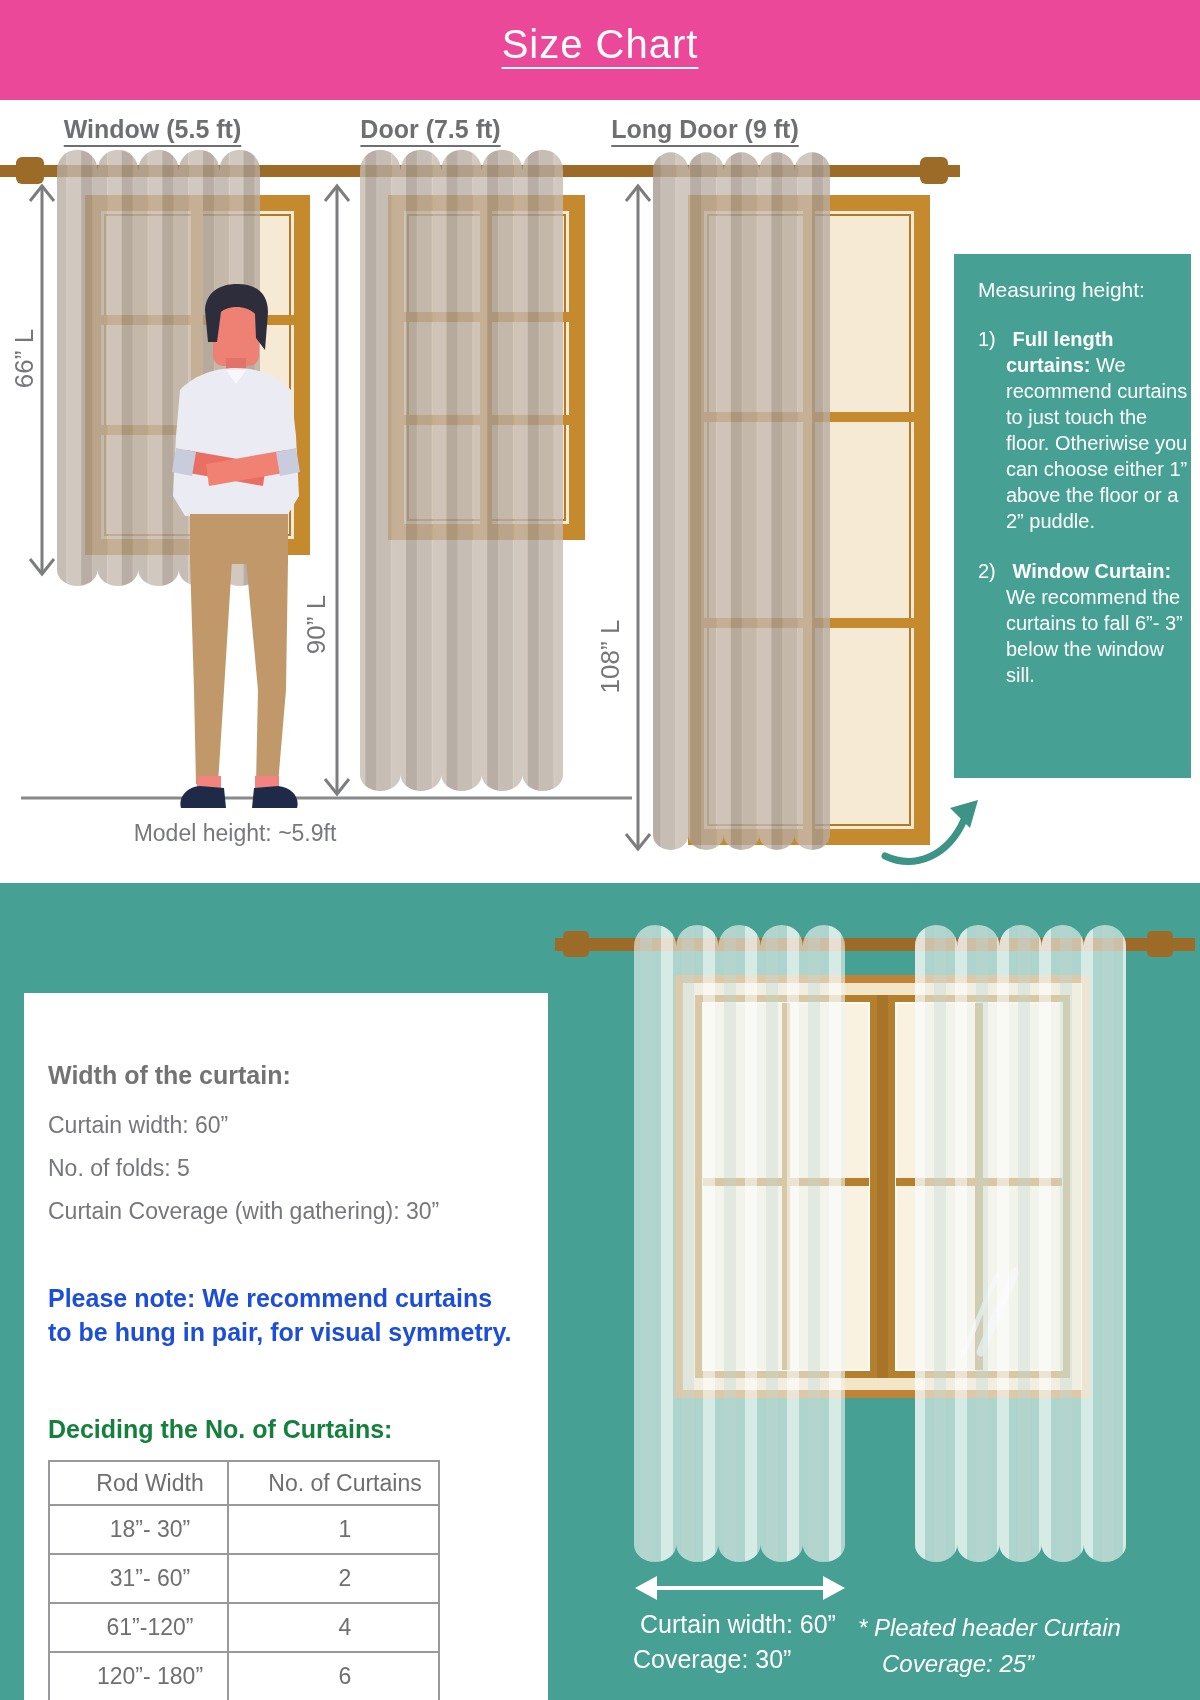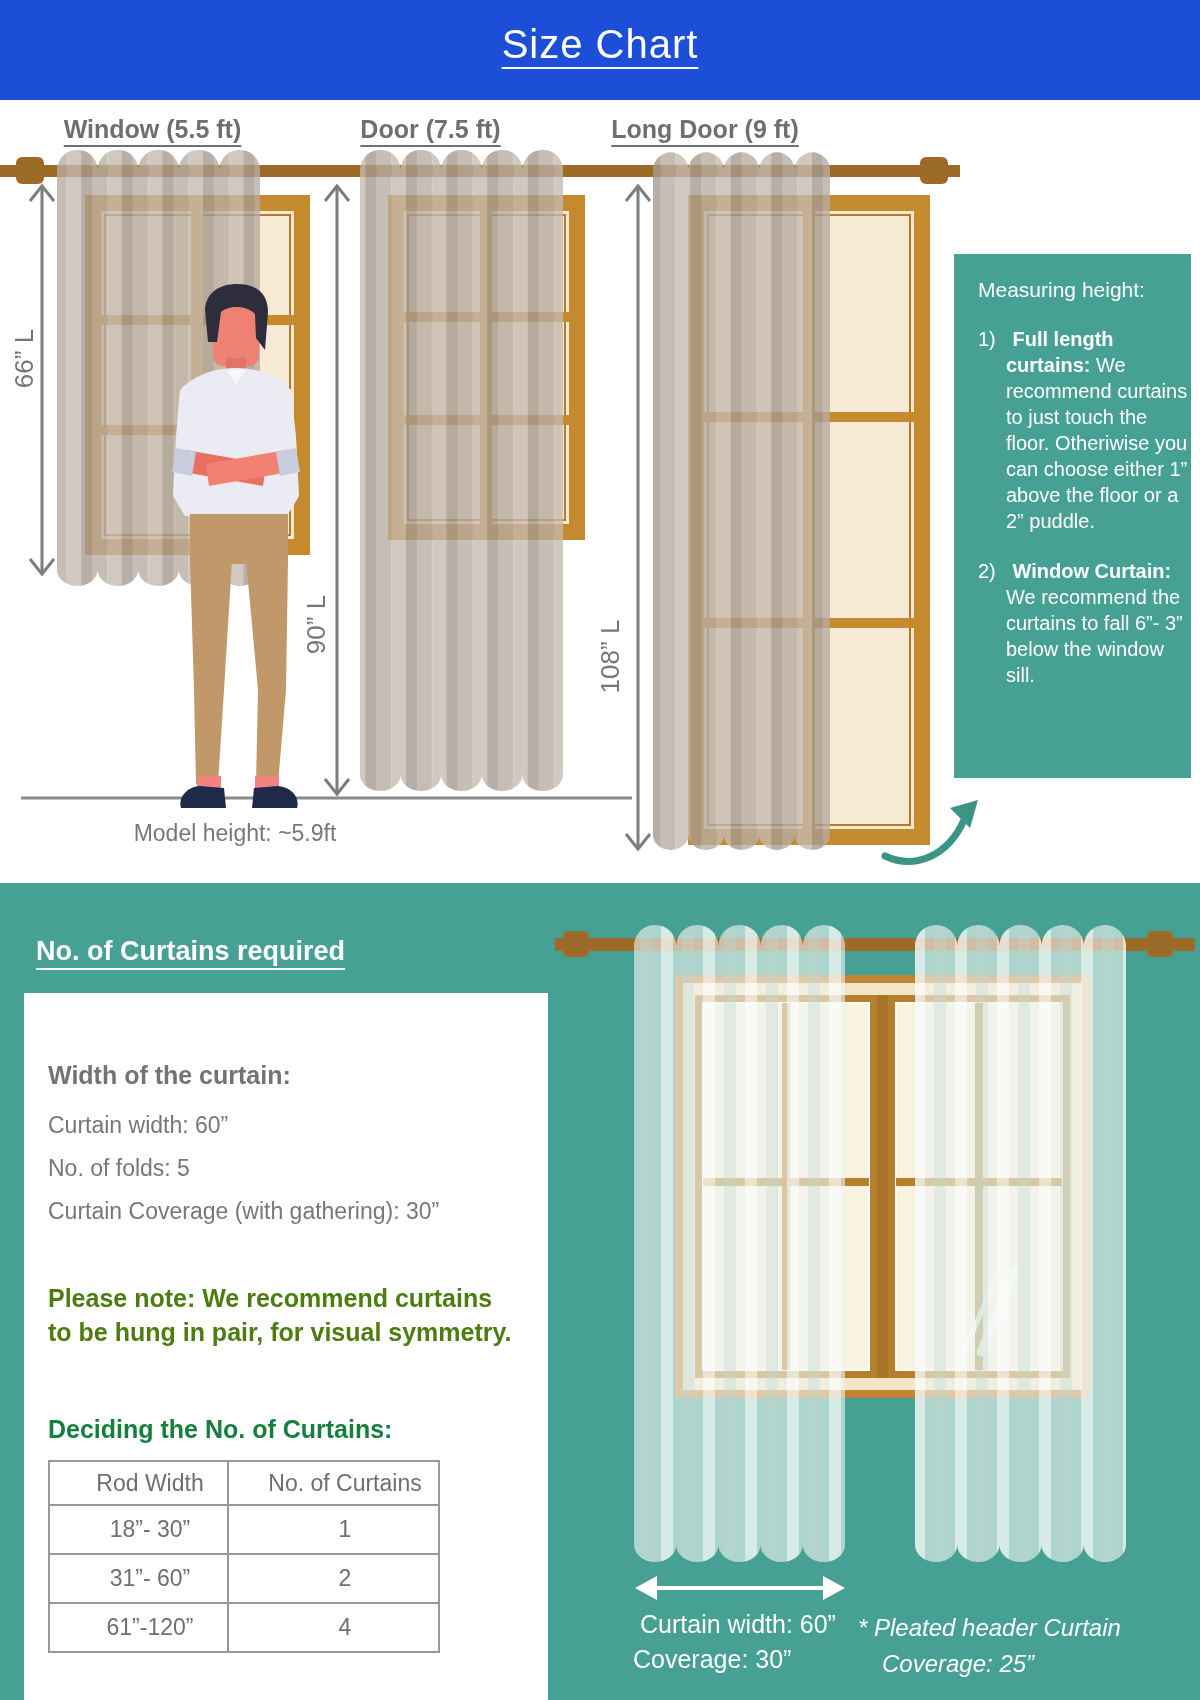--- a/index.html
+++ b/index.html
@@ -1,20 +1,20 @@
 <!DOCTYPE html>
 <html><head>
 <meta charset="utf-8">
 <style>
   html,body{margin:0;padding:0;background:#ffffff;}
   .page{position:relative;width:1200px;height:1700px;overflow:hidden;
         font-family:"Liberation Sans",sans-serif;background:#ffffff;}
 
   
-  .teal-header{position:absolute;left:0;top:0;width:1200px;height:100px;background:#1d4ed8;}
+  .teal-header{position:absolute;left:0;top:0;width:1200px;height:100px;background:#ec4899;}
   .main-title{position:absolute;left:0;top:22px;width:1200px;text-align:center;
       font-size:40px;color:#ffffff;letter-spacing:1px;
       text-decoration:underline;text-decoration-thickness:2px;text-underline-offset:9px;}
 
   
   .top-section{position:absolute;left:0;top:100px;width:1200px;height:783px;background:#ffffff;text-decoration:underline;}
   .col-label{position:absolute;top:15px;font-size:25px;font-weight:bold;color:#6e6f71;text-align:center;
       text-decoration:underline;text-decoration-thickness:2px;text-underline-offset:7px;}
   .col-label.c1{left:40px;width:225px;}
   .col-label.c2{left:318px;width:225px;}
@@ -37,21 +37,21 @@
   
   .bottom-section{position:absolute;left:0;top:883px;width:1200px;height:817px;background:#46a094;}
   .bottom-heading{position:absolute;left:36px;top:53px;font-size:27px;font-weight:bold;color:#ffffff;
       text-decoration:underline;text-decoration-thickness:2px;text-underline-offset:8px;}
 
   .card{position:absolute;left:24px;top:110px;width:524px;height:707px;background:#ffffff;
       box-sizing:border-box;padding:0 20px 0 24px;color:#6e6f71;}
   .card-h1{margin:68px 0 0 0;font-size:25px;font-weight:bold;color:#737373;}
   .card-line{margin:16px 0 0 0;font-size:23px;color:#76777a;}
   .card-line.first{margin-top:22px;}
-  .card-note{margin:56px 12px 0 0;font-size:25px;font-weight:bold;color:#4d7c0f;width:470px;line-height:34px;}
+  .card-note{margin:56px 12px 0 0;font-size:25px;font-weight:bold;color:#1d4ed8;width:470px;line-height:34px;}
   .card-h2{margin:66px 0 0 0;font-size:25px;font-weight:bold;color:#15803d;}
   .count-table{margin-top:16px;border-collapse:collapse;font-size:23px;color:#6e6f71;}
   .count-table th,.count-table td{border:2px solid #97999b;text-align:center;font-weight:normal;padding-left:24px;}
   .count-table th{width:152px;height:40px;}
   .count-table th+th{width:184px;}
   .count-table td{height:45px;}
 
   .bottom-label{position:absolute;color:#ffffff;font-size:25px;}
   .bl-width{left:640px;top:727px;}
   .bl-coverage{left:633px;top:762px;text-align:center;}
@@ -186,21 +186,20 @@
       <p class="info-item">
         <span>2)</span>&nbsp;&nbsp;
         <b>Window Curtain:</b><br>
         <span>We recommend the curtains to fall 6”- 3” below the window sill.</span>
       </p>
     </div>
   </div>
 
   <div class="bottom-section">
 
-    <div class="bottom-heading">No. of Curtains required</div>
 
     <svg class="abs" style="left:535px;top:17px;" width="660" height="800" viewBox="0 0 660 800">
       <defs>
         <pattern id="sheerStripes" patternUnits="userSpaceOnUse" width="42" height="10">
           <rect x="0" y="0" width="12" height="10" fill="rgba(255,255,255,0.5)"></rect>
           <rect x="21" y="0" width="12" height="10" fill="rgba(193,214,209,0.35)"></rect>
         </pattern>
       </defs>
 
       <g>
@@ -267,20 +266,24 @@
           <td>1</td>
         </tr>
         <tr>
           <td>31”- 60”</td>
           <td>2</td>
         </tr>
         <tr>
           <td>61”-120”</td>
           <td>4</td>
         </tr>
+        <tr>
+          <td>120”- 180”</td>
+          <td>6</td>
+        </tr>
       </tbody>
         </table>
     </div>
 
     <div class="bottom-label bl-width">Curtain width: 60”</div>
     <div class="bottom-label bl-coverage">Coverage: 30”</div>
     <div class="bottom-label bl-note1">* Pleated header Curtain</div>
     <div class="bottom-label bl-note2">Coverage: 25”</div>
   </div>
 

